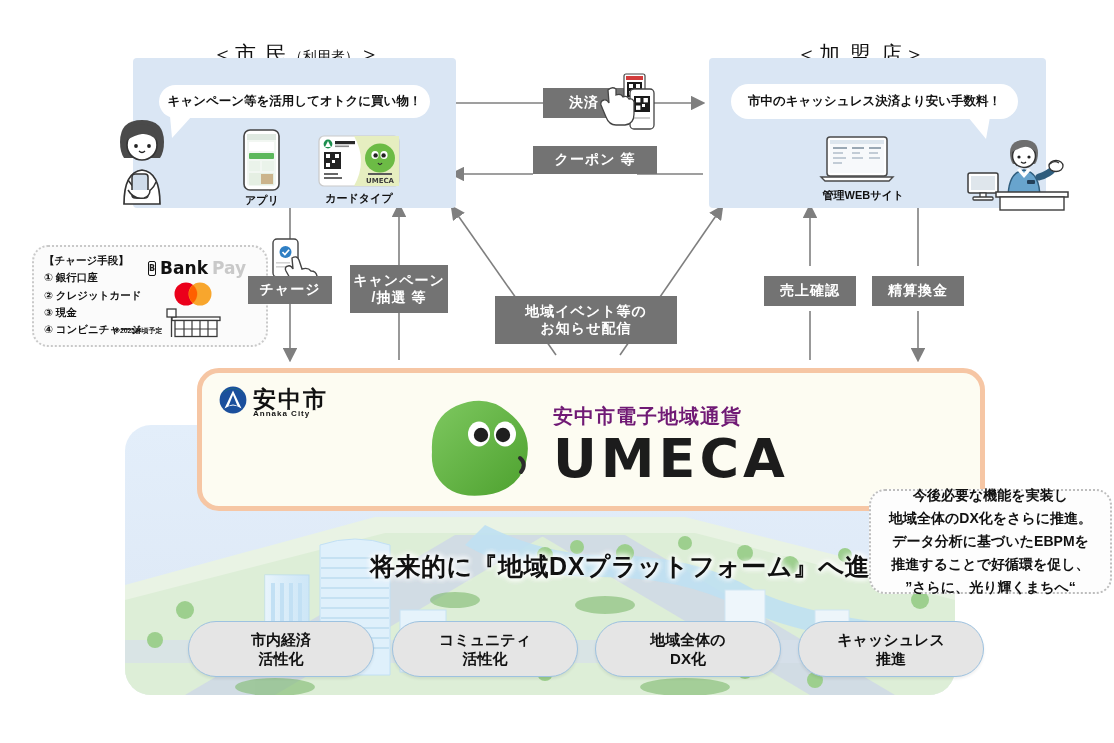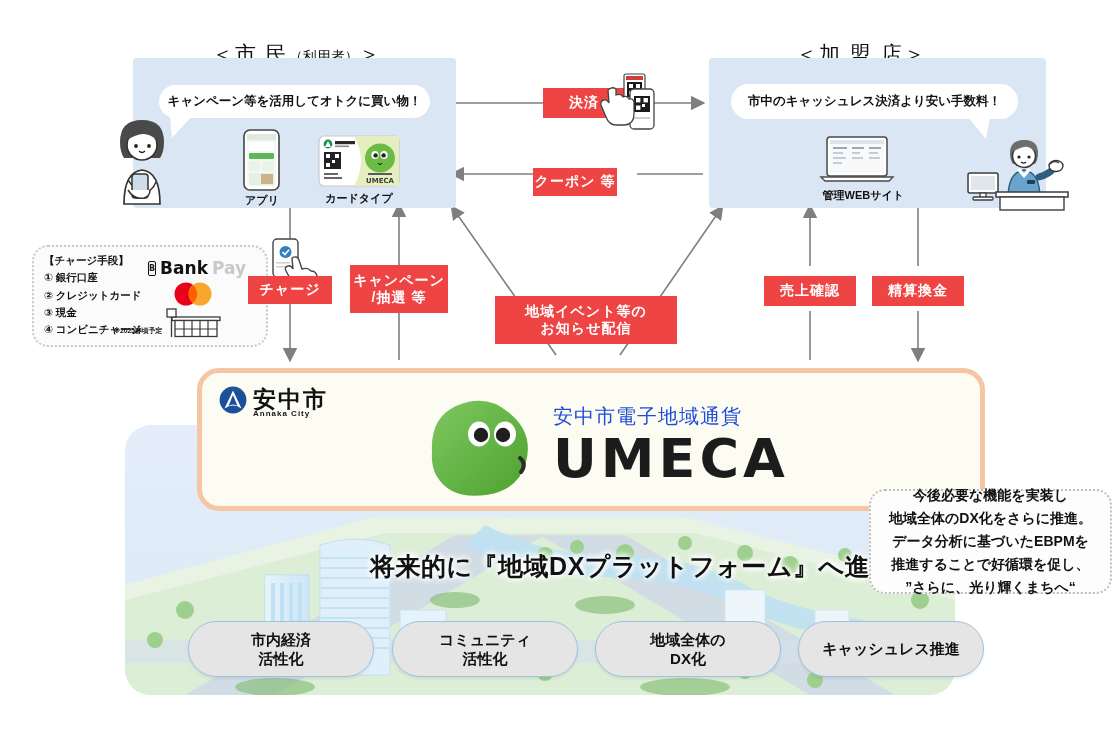--- a/index.html
+++ b/index.html
@@ -26,21 +26,21 @@
   
   .bubble{
     background:#ffffff;border-radius:22px;
     display:flex;align-items:center;justify-content:center;
     text-align:center;font-size:12.5px;font-weight:bold;color:#111;
     box-shadow:0 0 0 0 rgba(0,0,0,0);
   }
 
   
   .blue-label{
-    background:#ef4444;color:#ffffff;font-weight:bold;
+    background:#737373;color:#ffffff;font-weight:bold;
     display:flex;align-items:center;justify-content:center;
     text-align:center;line-height:1.25;font-size:14px;letter-spacing:1px;
   }
 
   
   .caption{
     font-size:11px;font-weight:bold;color:#111;text-align:center;white-space:nowrap;
   }
 
   
@@ -50,21 +50,21 @@
   .charge-list{
     font-size:10.5px;font-weight:bold;color:#111;line-height:1.65;white-space:nowrap;
   }
   .charge-note{font-size:7px;font-weight:bold;color:#111;text-align:right;letter-spacing:-0.2px;}
 
   
   .umeca-card{
     background:#fdfcf2;border:5px solid #f6c6a4;border-radius:22px;
   }
   .umeca-sub{
-    font-size:20px;font-weight:normal;letter-spacing:1px;color:#1d4ed8;white-space:nowrap;
+    font-size:20px;font-weight:bold;letter-spacing:1px;color:#701a75;white-space:nowrap;
   }
   .umeca-word{
     font-size:54px;font-weight:bold;letter-spacing:4px;color:#1c1c1c;
     font-family:"DejaVu Sans",sans-serif;line-height:1;
   }
   .annaka-text{font-size:23px;font-weight:bold;letter-spacing:2px;color:#111;line-height:1;}
   .annaka-en{font-size:8px;font-weight:bold;letter-spacing:1px;color:#111;}
 
   
   .city-panel{
@@ -265,21 +265,21 @@
   <rect x="30" y="17" width="24" height="40" rx="4" fill="#ffffff" stroke="#444" stroke-width="1.3"></rect>
   <rect x="34" y="24" width="16" height="16" fill="#1a1a1a"></rect>
   <rect x="36" y="26" width="4.4" height="4.4" fill="#fff"></rect>
     <rect x="43.5" y="26" width="4.4" height="4.4" fill="#fff"></rect>
   <rect x="36" y="33.5" width="4.4" height="4.4" fill="#fff"></rect>
     <rect x="42" y="32" width="3" height="3" fill="#fff"></rect>
   <rect x="34" y="45" width="16" height="2" fill="#cfcfcf"></rect>
   <path d="M8,18 q4,-4 8,-1 l0,6 q5,-2 7,2 q4,-2 6,2 q4,-1 5,3 l0,12 q0,10 -9,11 l-9,0 q-7,0 -10,-8 l-5,-12 q-1,-4 3,-5 q3,-1 5,3 z" fill="#ffffff" stroke="#444" stroke-width="1.3"></path>
 </svg>
 
-<div class="abs blue-label" style="left:533px;top:168px;width:84px;height:28px;">
+<div class="abs blue-label" style="left:533px;top:146px;width:124px;height:28px;">
   <span>クーポン 等</span>
 </div>
 
 <div class="abs dashed-box" style="left:32px;top:245px;width:232px;height:98px;"></div>
 
 <div class="abs charge-list" style="left:44px;top:252px;width:130px;">
   <div>【チャージ手段】</div>
   <div>① 銀行口座</div>
   <div>② クレジットカード</div>
   <div>③ 現金</div>
@@ -419,21 +419,21 @@
   <span>活性化</span>
 </div>
 <div class="abs pill" style="left:392px;top:621px;width:184px;height:54px;flex-direction:column;">
   <span>コミュニティ</span>
   <span>活性化</span>
 </div>
 <div class="abs pill" style="left:595px;top:621px;width:184px;height:54px;flex-direction:column;">
   <span>地域全体の</span>
   <span>DX化</span>
 </div>
-<div class="abs pill" style="left:798px;top:621px;width:184px;height:54px;flex-direction:row;">
+<div class="abs pill" style="left:798px;top:621px;width:184px;height:54px;flex-direction:column;">
   <span>キャッシュレス</span>
   <span>推進</span>
 </div>
 
 <div class="abs umeca-card" style="left:197px;top:368px;width:778px;height:133px;"></div>
 
 <svg class="abs" style="left:219px;top:386px;width:28px;height:28px;">
   <circle cx="14" cy="14" r="13.4" fill="#1b4f9c"></circle>
   <path d="M14,2.6 a13.4,13.4 0 0 1 11.6,6.8 a13.4,13.4 0 0 0 -23.2,0 A13.4,13.4 0 0 1 14,2.6 z" fill="#1f9c53"></path>
   <path d="M14,4.5 L22.5,22.5 q-8.5,-6 -17,0 z" fill="#ffffff"></path>

